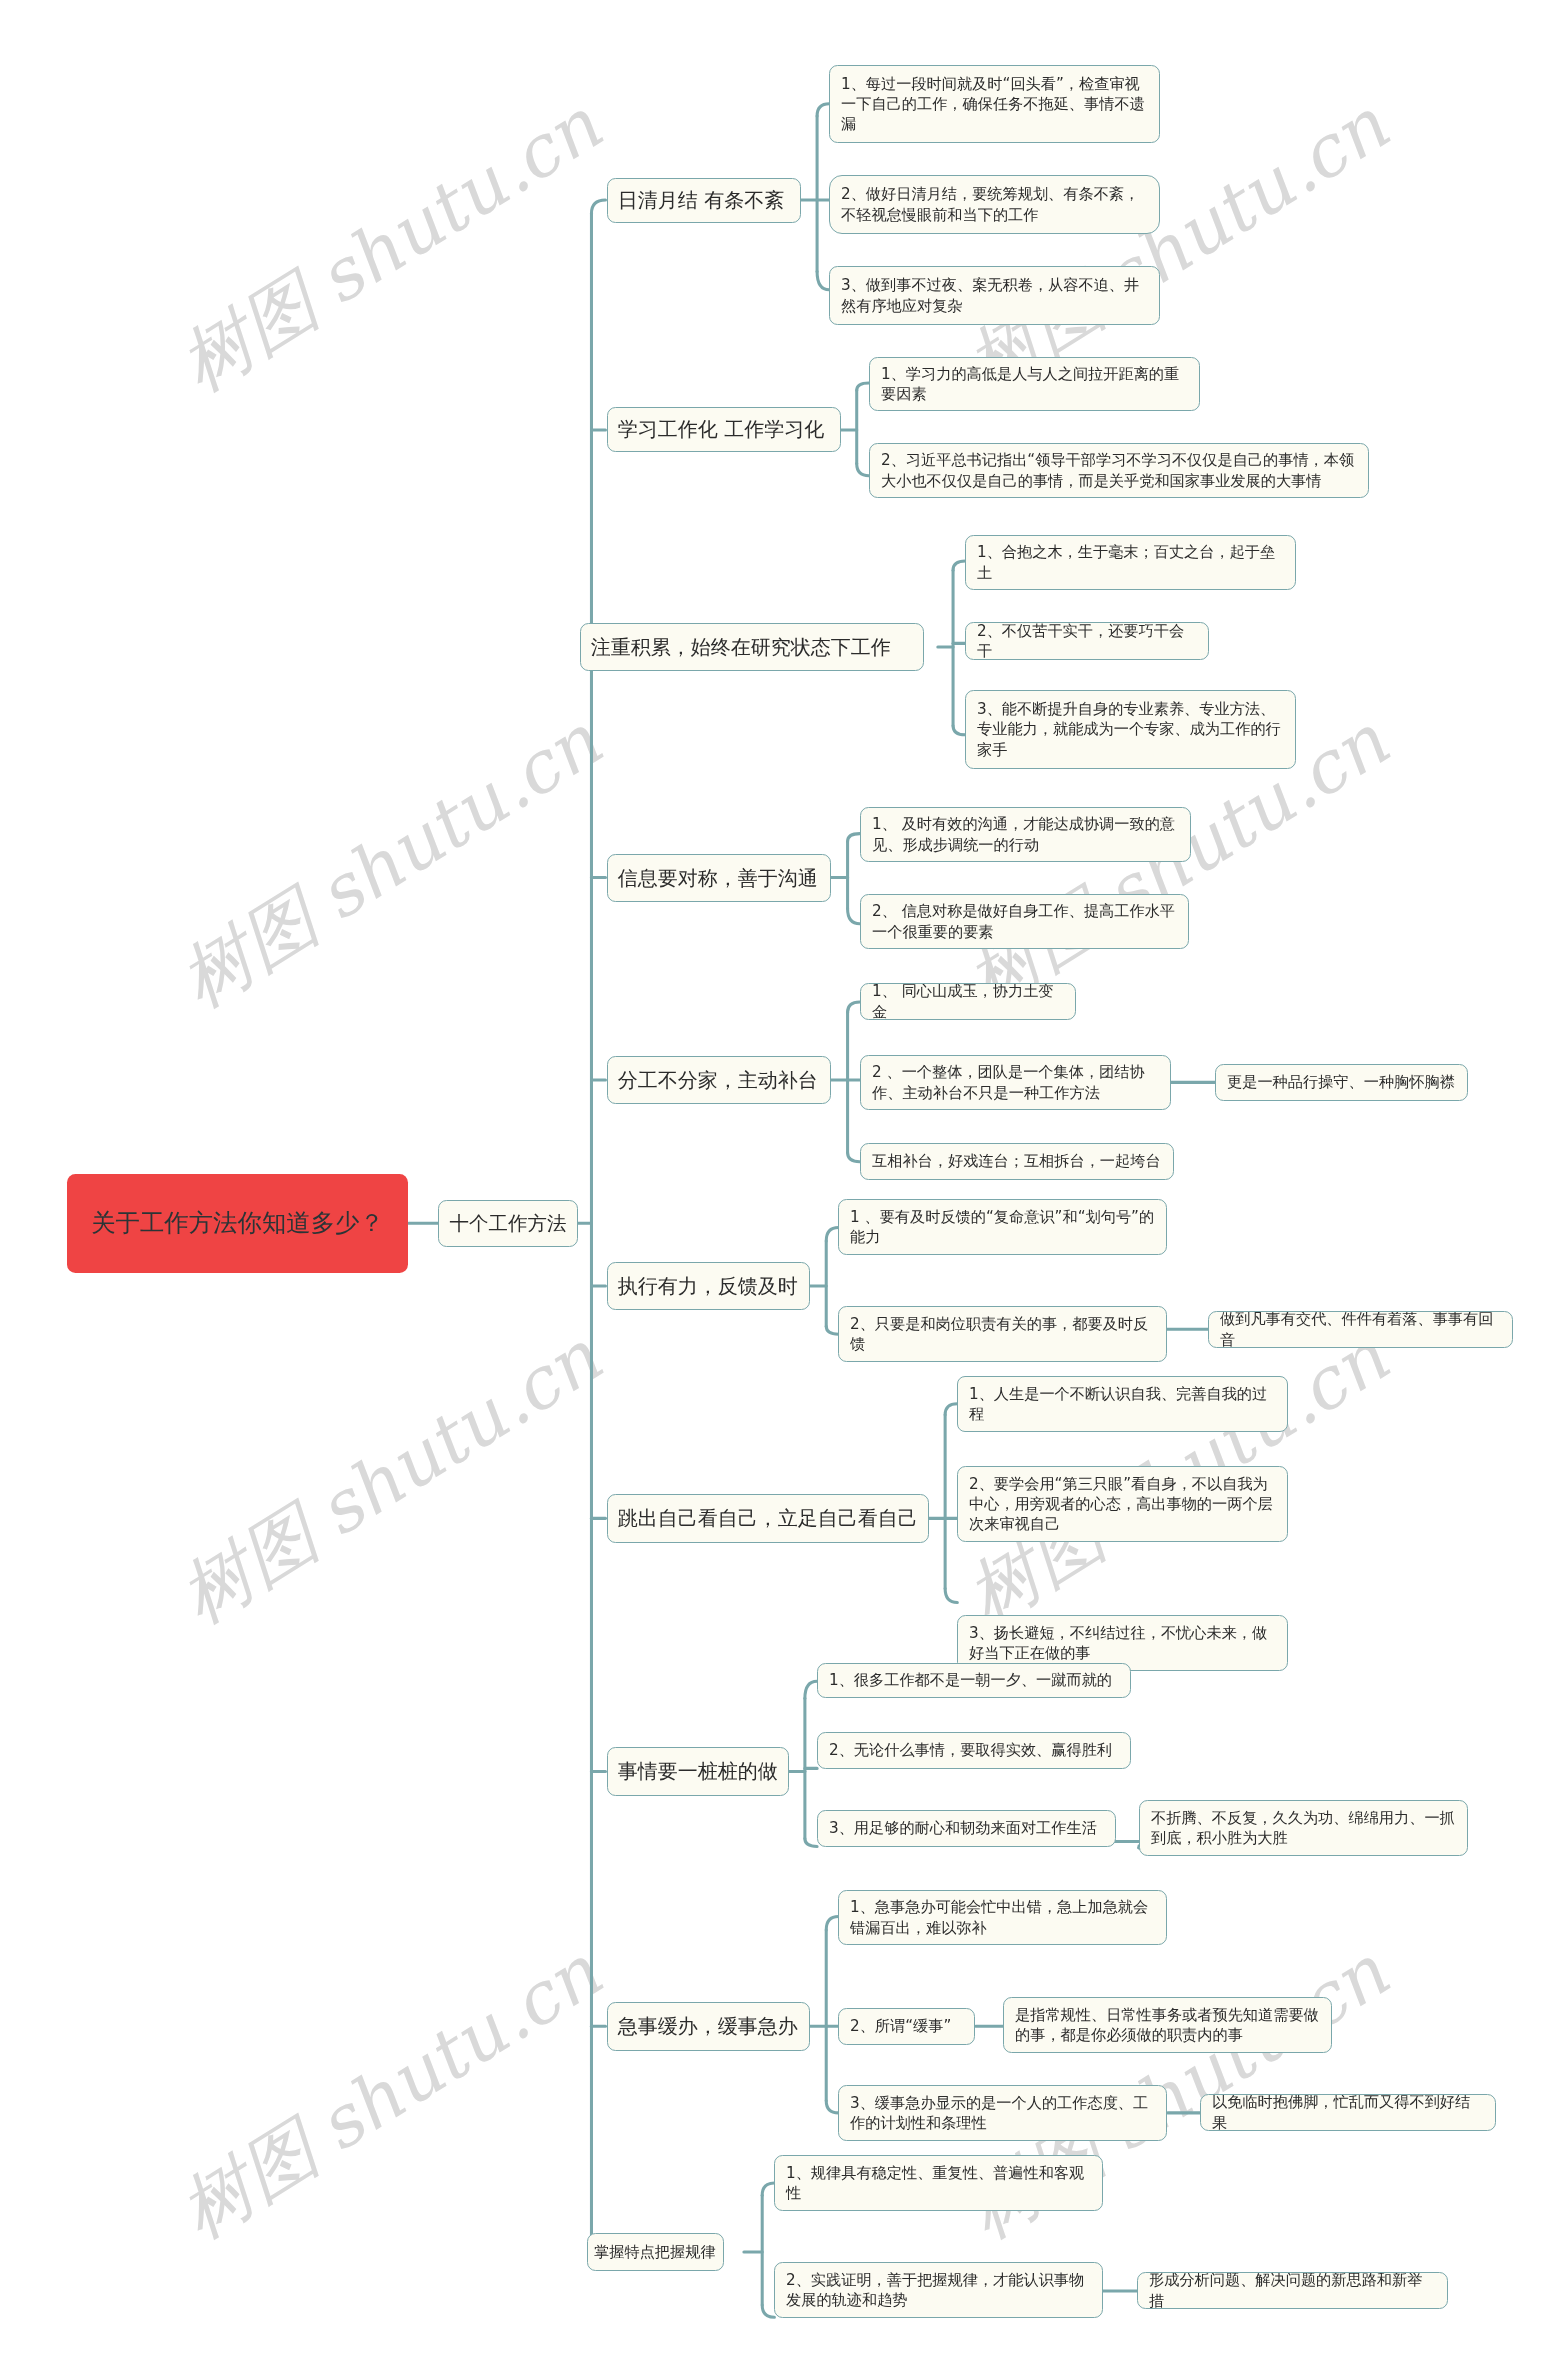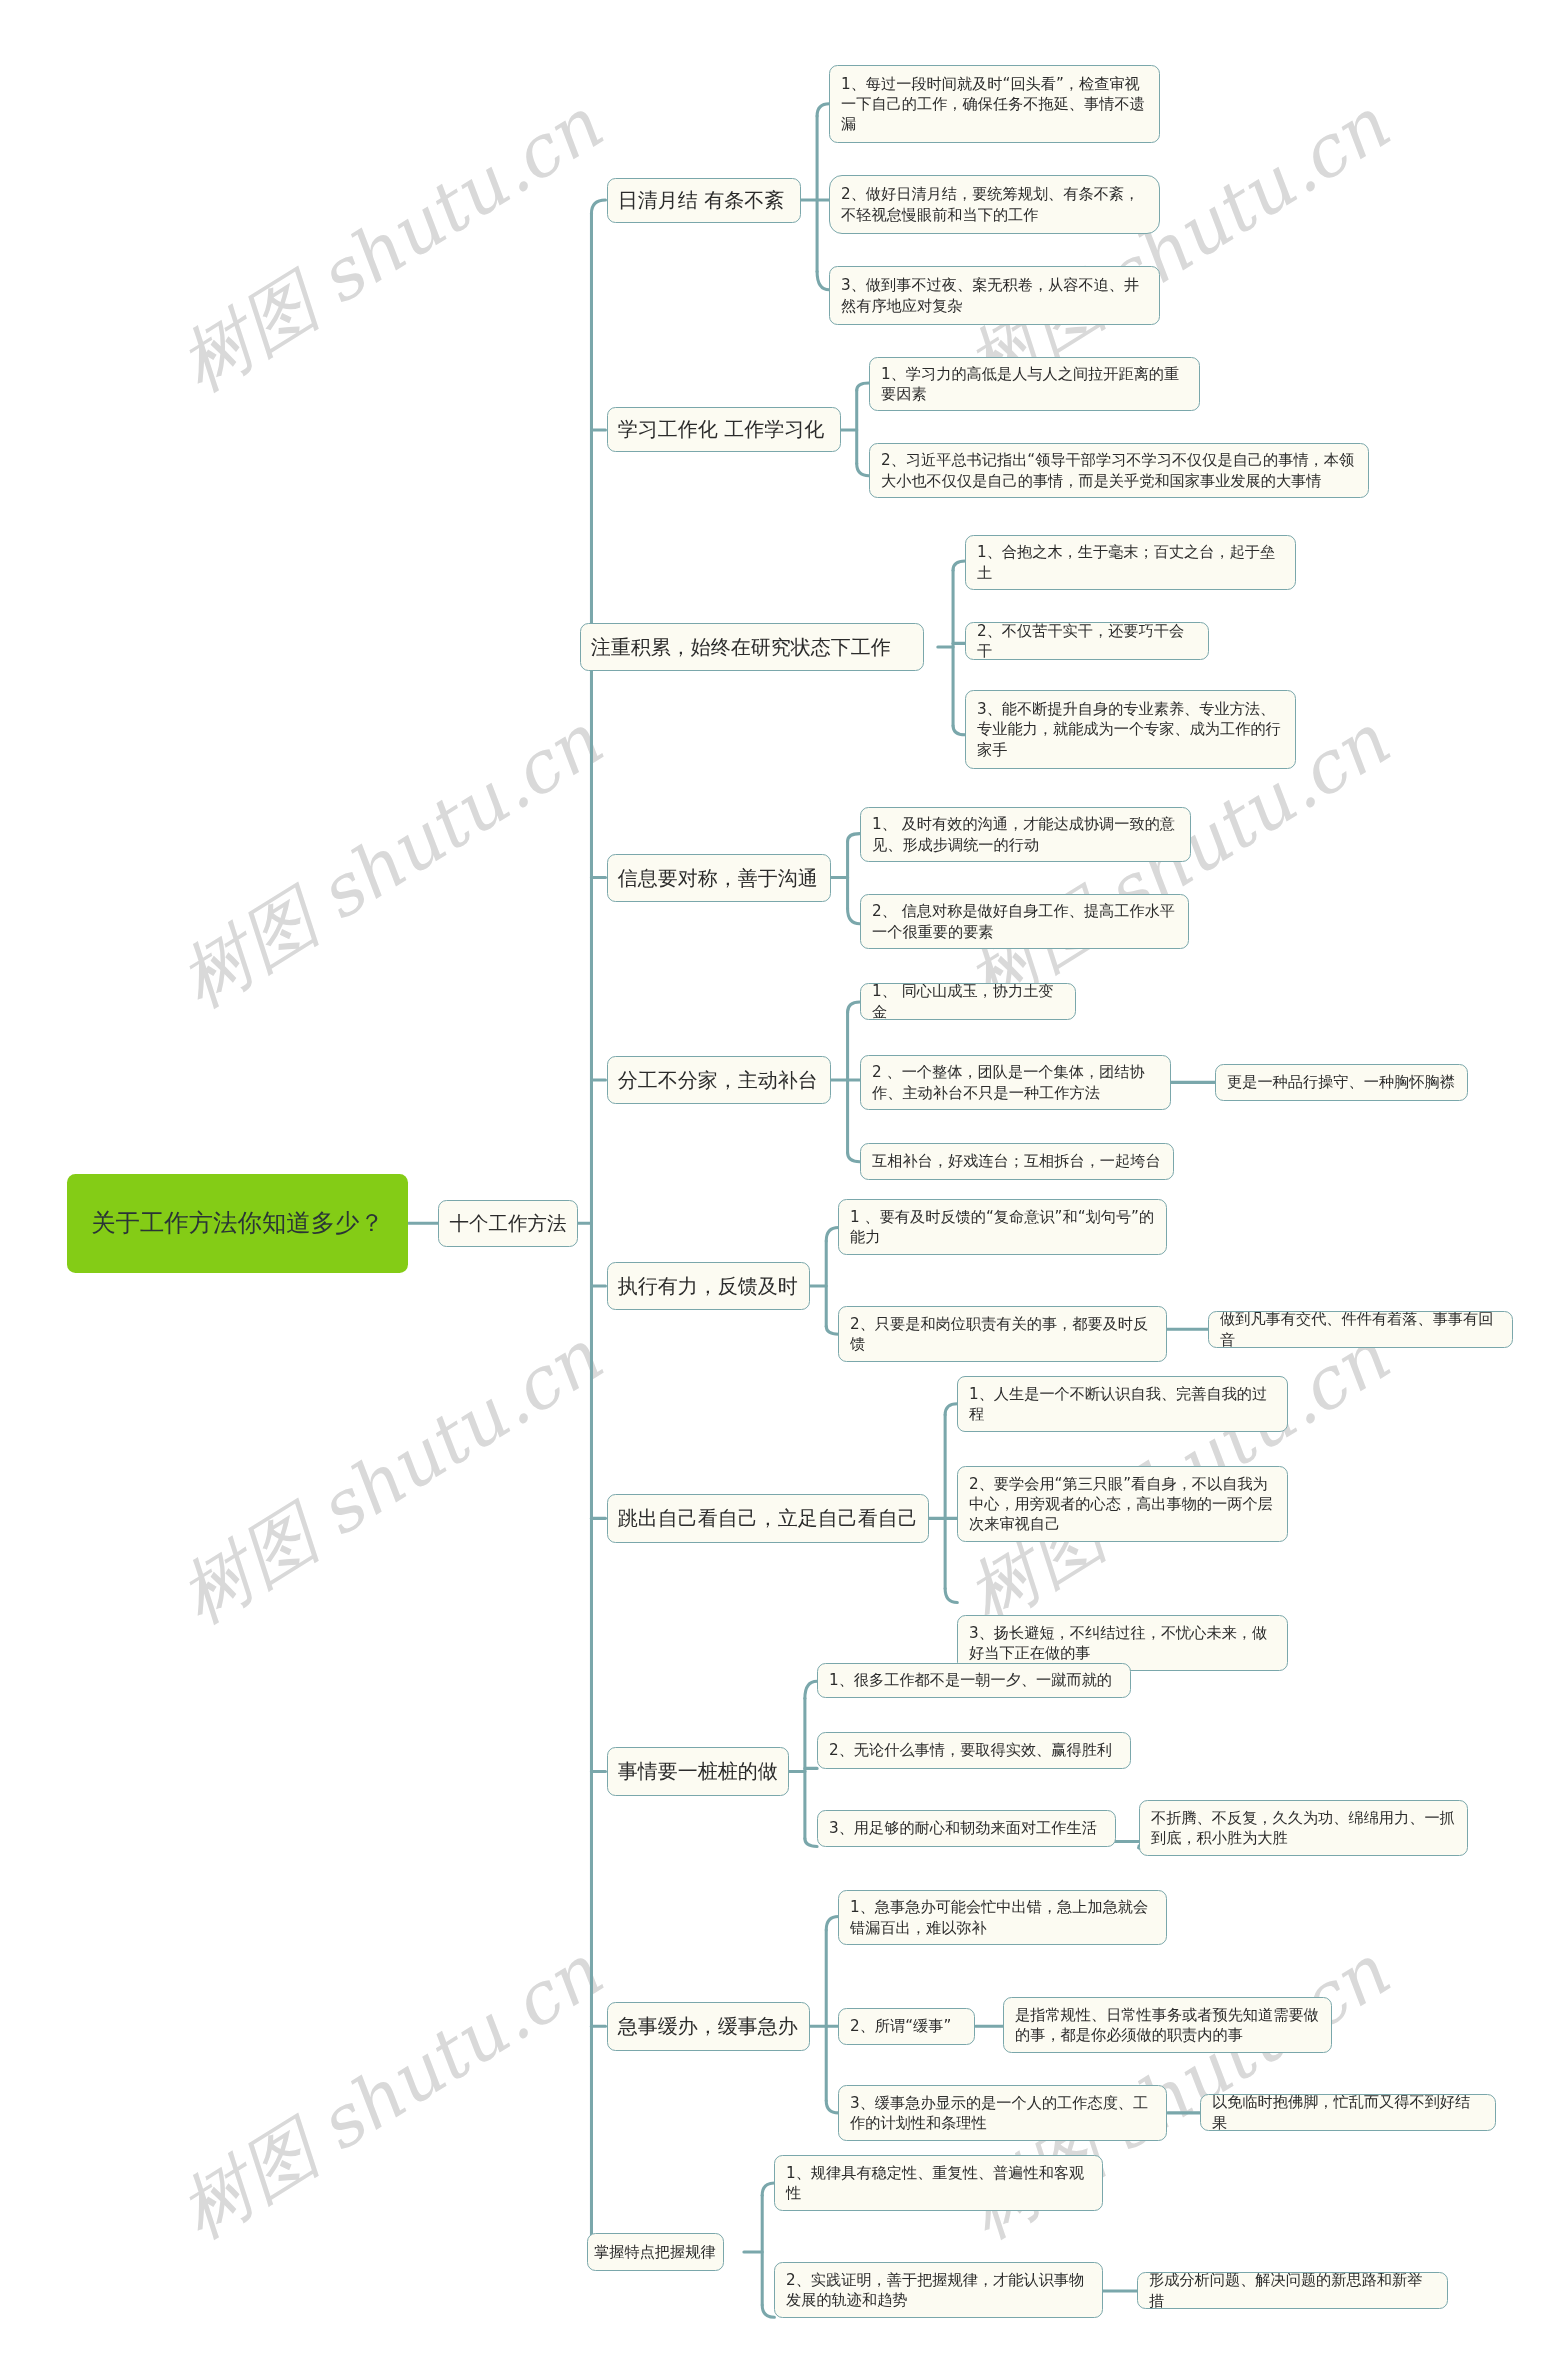--- a/index.html
+++ b/index.html
@@ -1,20 +1,20 @@
 <!DOCTYPE html>
 <html style="font-size:9.8px"><head>
 <meta charset="utf-8">
 <style>
   html,body{margin:0;padding:0;background:#ffffff;}
   body{width:1561px;height:2366px;position:relative;overflow:hidden;font-family:"DejaVu Sans","Liberation Sans",sans-serif;color:#2b2b2b;}
   #canvas{position:absolute;left:0;top:0;width:1561px;height:2366px;}
   svg.lines{position:absolute;left:0;top:0;width:1561px;height:2366px;}
   .node{position:absolute;box-sizing:border-box;background:#fcfbf2;border:1.8px solid #7aa7ab;border-radius:8.5px;display:flex;align-items:center;line-height:1.32;overflow:hidden;}
-  .root{background:#84cc16;border:none;border-radius:8.5px;justify-content:center;text-align:left;font-size:24.4px;color:#2a3436;padding:6.1px 16px;}
+  .root{background:#ef4444;border:none;border-radius:8.5px;justify-content:center;text-align:left;font-size:24.4px;color:#2a3436;padding:6.1px 16px;}
   .center{font-size:19.5px;justify-content:center;padding:0 7.3px;}
   .l1{font-size:20px;padding:0 9.8px;white-space:nowrap;}
   .l1.small{font-size:15.2px;padding:0 6.1px;}
   .l2,.l3{font-size:15.2px;padding:3.7px 11px;}
   .wm{position:absolute;font-family:"DejaVu Serif","Liberation Serif",serif;font-style:italic;color:#d9d9d9;font-size:72px;white-space:nowrap;transform:rotate(-32deg);transform-origin:left bottom;pointer-events:none;}
 </style>
 </head>
 <body>
 
 <div id="canvas">

